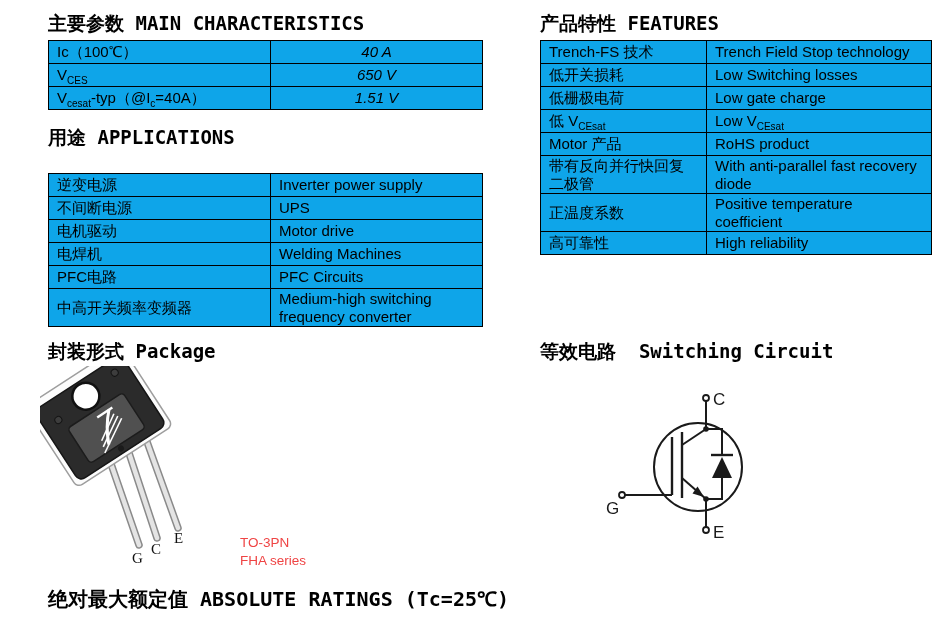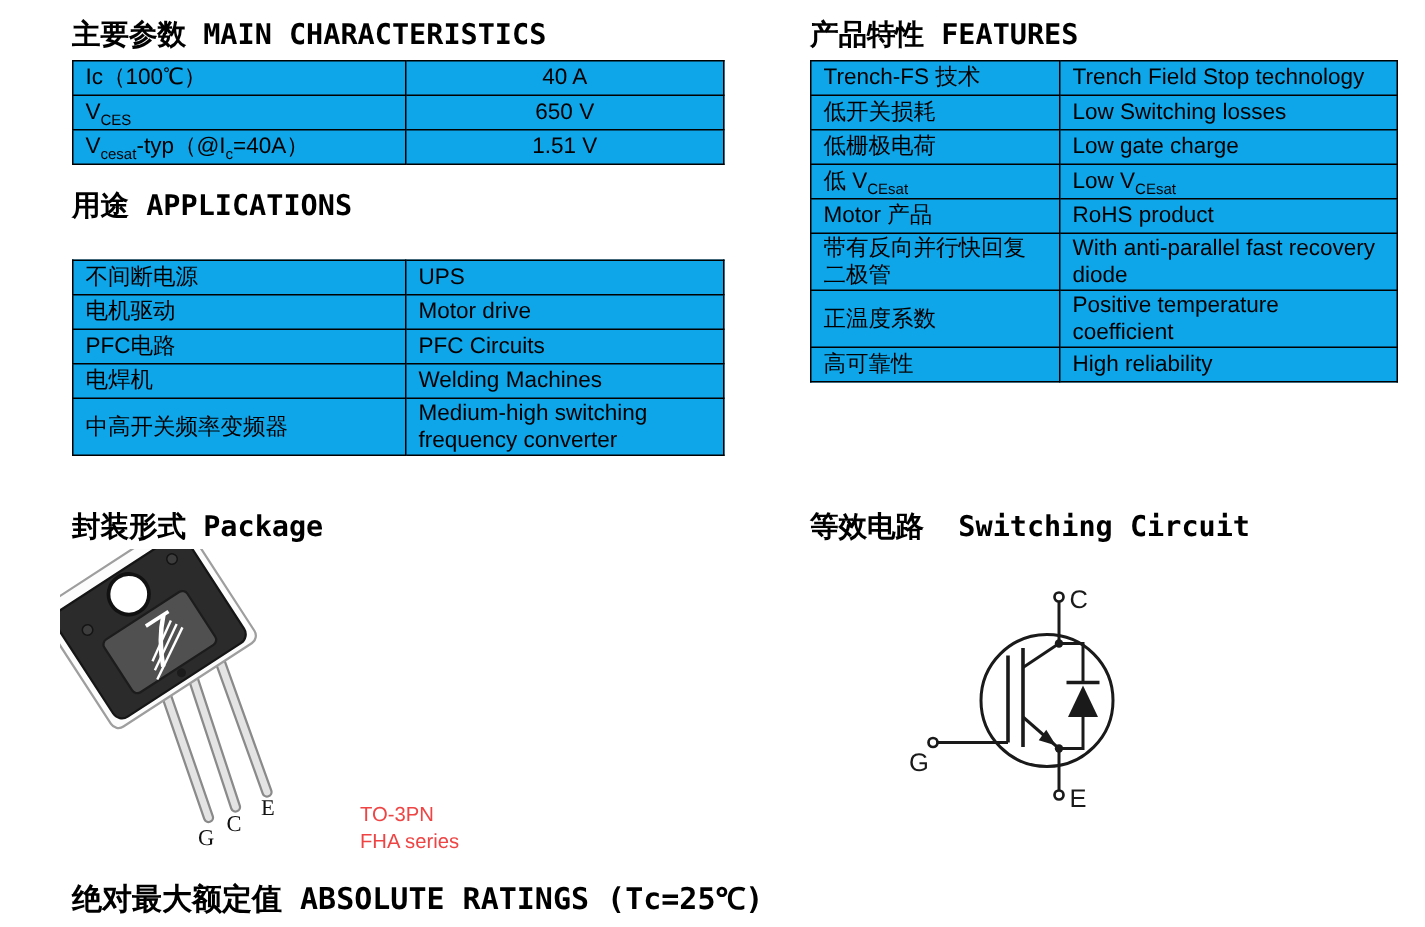--- a/index.html
+++ b/index.html
@@ -5,21 +5,21 @@
   html,body{margin:0;padding:0;background:#fff;}
   .page{position:relative;width:950px;height:618px;background:#ffffff;
         font-family:"Liberation Sans",sans-serif;color:#000;overflow:hidden;}
   .heading{position:absolute;font-family:"DejaVu Sans Mono","Liberation Sans",sans-serif;
            font-weight:bold;font-size:19px;line-height:22px;white-space:pre;color:#000;}
   .heading.big{font-size:20px;}
   table.tbl{position:absolute;border-collapse:collapse;table-layout:fixed;background:#0ea5e9;}
   table.tbl td{border:1.6px solid #000;font-size:15px;line-height:17.5px;height:20px;
                padding:1px 8px;vertical-align:middle;color:#000;word-wrap:break-word;}
   table.tbl sub{font-size:10px;line-height:0;}
-  .main-tbl td:nth-child(2){text-align:center;}
+  .main-tbl td:nth-child(2){text-align:center;font-style:italic;}
   .caption{position:absolute;font-size:13.5px;line-height:17px;color:#ef4444;}
   svg{position:absolute;}
   svg text{font-family:"Liberation Sans",sans-serif;}
   .pin-label{font-family:"Liberation Serif",serif;}
 </style>
 </head>
 <body>
 
 <div class="page">
 
@@ -46,34 +46,38 @@
   </table>
 
   <div class="heading" style="left:48px;top:126px">用途 APPLICATIONS</div>
   <table class="tbl" style="left:48px;top:173px;width:434px">
     <colgroup>
         <col style="width:222px">
         <col style="width:212px">
       </colgroup>
     <tbody>
         <tr>
+          <td><span>逆变电源</span></td>
+          <td><span>Inverter power supply</span></td>
+        </tr>
+        <tr>
           <td><span>不间断电源</span></td>
           <td><span>UPS</span></td>
         </tr>
         <tr>
           <td><span>电机驱动</span></td>
           <td><span>Motor drive</span></td>
         </tr>
         <tr>
+          <td><span>电焊机</span></td>
+          <td><span>Welding Machines</span></td>
+        </tr>
+        <tr>
           <td><span>PFC电路</span></td>
           <td><span>PFC Circuits</span></td>
-        </tr>
-        <tr>
-          <td><span>电焊机</span></td>
-          <td><span>Welding Machines</span></td>
         </tr>
         <tr>
           <td><span>中高开关频率变频器</span></td>
           <td><span>Medium-high switching frequency converter</span></td>
         </tr>
       </tbody>
   </table>
 
   <div class="heading" style="left:540px;top:12px">产品特性 FEATURES</div>
   <table class="tbl" style="left:540px;top:40px;width:391px">

